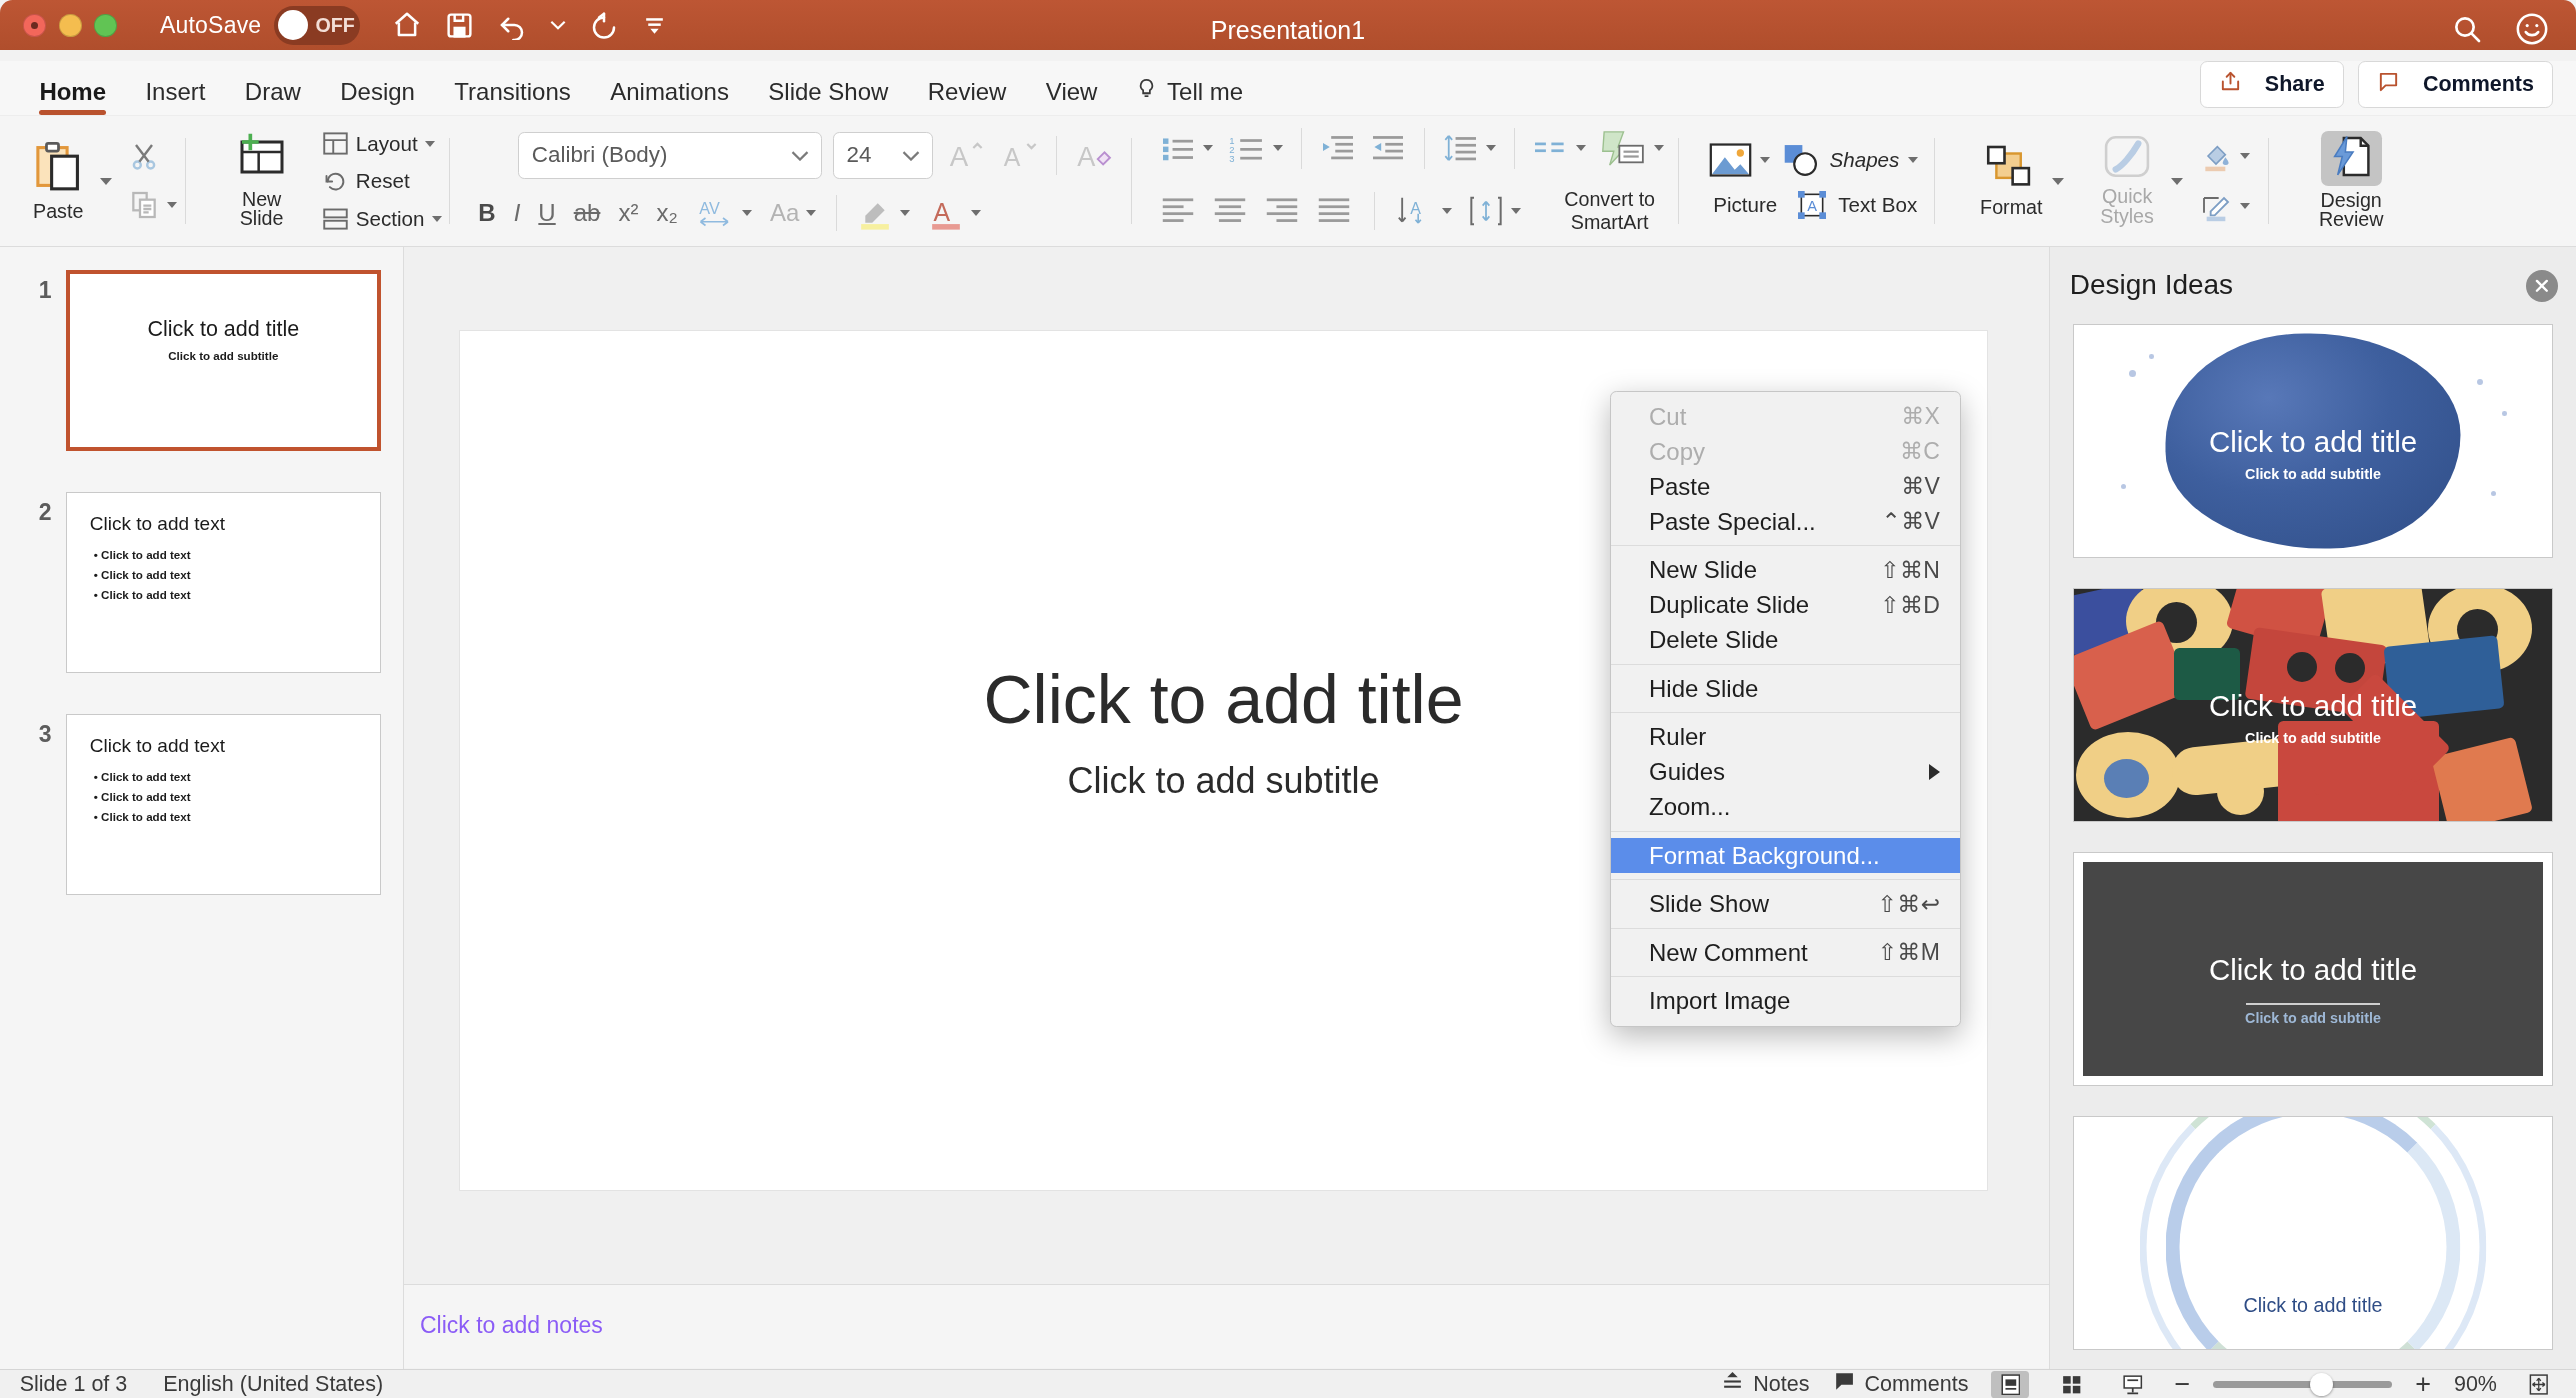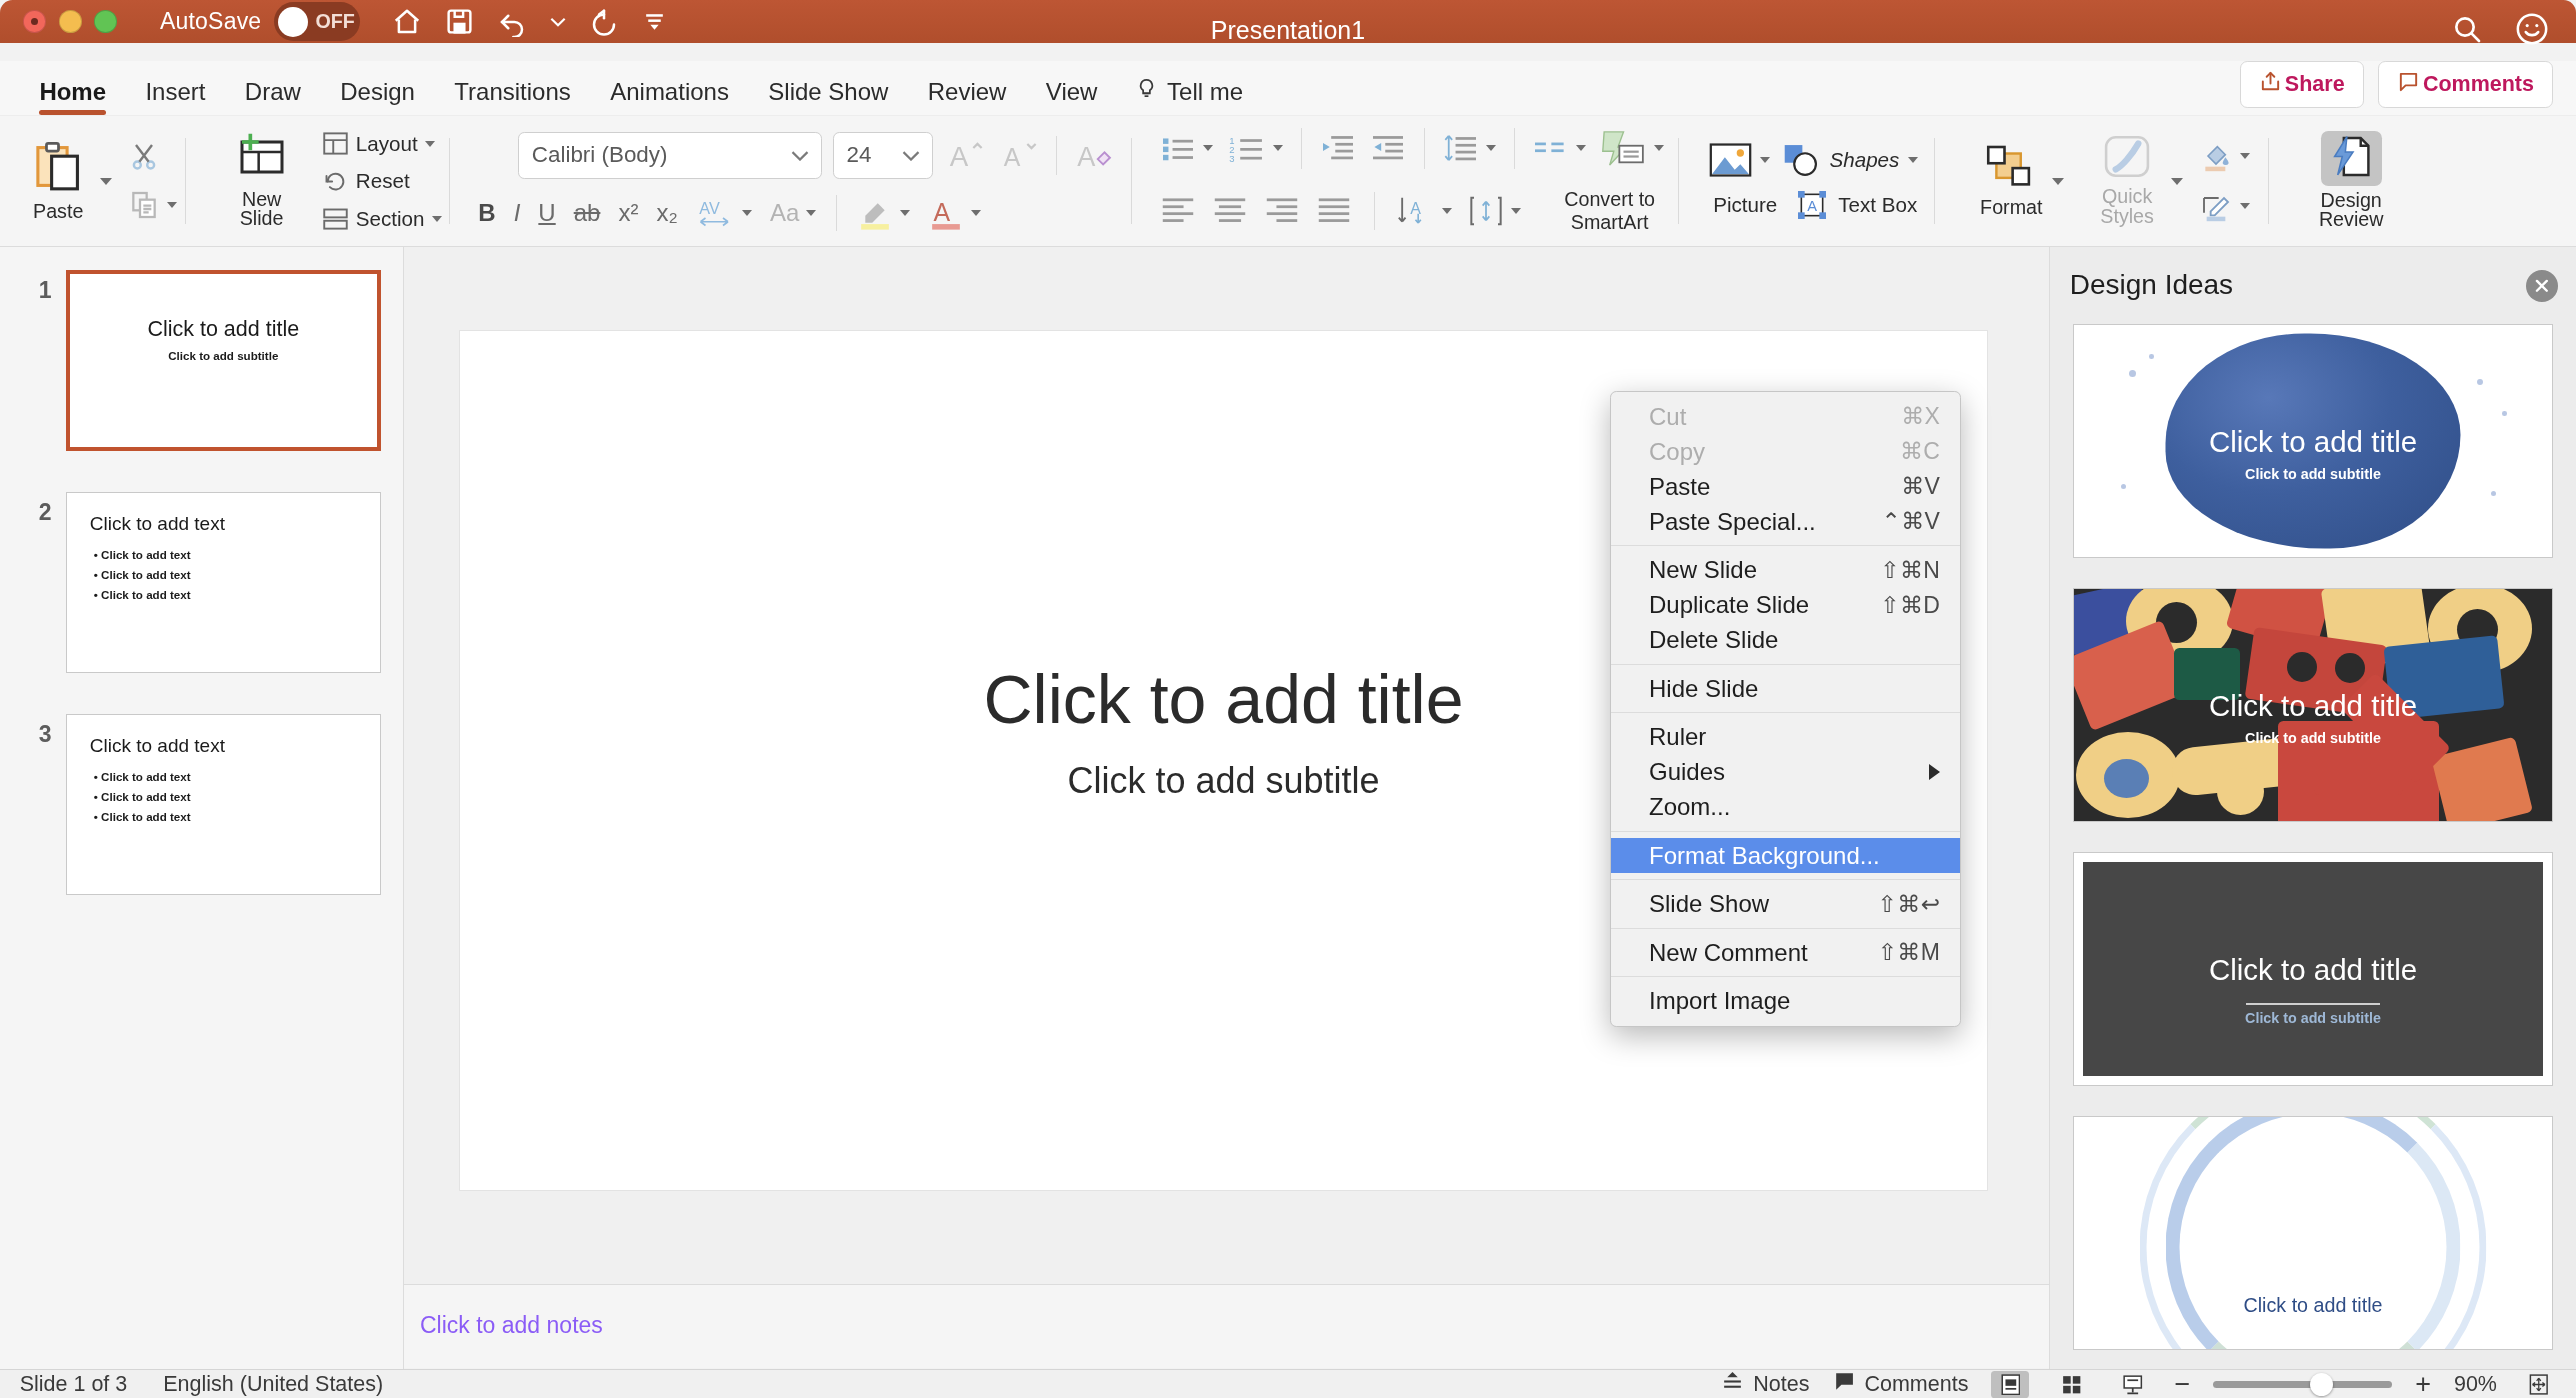--- a/index.html
+++ b/index.html
@@ -7,21 +7,21 @@
     width: 2576px; height: 1399px;
     font-family: "Liberation Sans", sans-serif;
     background: #f2f2f2;
     overflow: hidden;
     -webkit-font-smoothing: antialiased;
   }
   #app { position: relative; width: 2576px; height: 1399px; }
 
   
   .titlebar {
-    position: absolute; left: 0; top: 0; width: 2576px; height: 43px;
+    position: absolute; left: 0; top: 0; width: 2576px; height: 50px;
     background: linear-gradient(180deg,#bd5634 0%, #b04e2c 100%);
     border-top-left-radius: 12.5px; border-top-right-radius: 12.5px;
     display: flex; align-items: center;
   }
   .traffic { display: flex; gap: 12.5px; margin-left: 23px; }
   .tl { width: 23px; height: 23px; border-radius: 50%; }
   .tl-red { background: #f2675b; box-shadow: inset 0 0 0 0.9px rgba(0,0,0,.18); }
   .tl-red:after { content:""; display:block; width:7.2px; height:7.2px; border-radius:50%; background:#6b2a20; margin:8px auto; }
   .tl-yellow { background: #f4bd4f; box-shadow: inset 0 0 0 0.9px rgba(0,0,0,.18); }
   .tl-green { background: #61c454; box-shadow: inset 0 0 0 0.9px rgba(0,0,0,.18); }
@@ -57,23 +57,23 @@
     white-space:nowrap;
   }
   .rtab.active { font-weight:700; color:#1a1a1a; }
   .rtab.active:after {
     content:""; position:absolute; left:19.7px; right:19.7px; bottom:0; height:5.4px;
     background:#b9522e; border-radius:2.7px;
   }
   .tellme { display:flex; align-items:center; gap:9px; padding: 0 18px 9px 18px; font-size:24px; color:#2b2b2b;}
   .ribbon-actions { position:absolute; right:23px; bottom:7.2px; display:flex; gap:14.3px; }
   .pill {
-    display:flex; align-items:center; gap:3px;
+    display:flex; align-items:center; gap:23px;
     border:0.9px solid #d8d8d8; border-radius:7.2px; background:#fff;
-    padding: 8px 18px; font-size:21.5px; color:#be185d; font-weight:700;justify-content:flex-end;
+    padding: 8px 18px; font-size:21.5px; color:#0f172a; font-weight:700;justify-content:flex-end;
   }
 
   
   .ribbon {
     position:absolute; left:0; top:116px; width:2576px; height:131px;
     background:#f5f5f5; border-bottom:0.9px solid #dcdcdc;
     display:flex; align-items:stretch;
   }
   .rgroup { display:flex; align-items:center; height:100%; padding: 0 10.7px; position:relative; }
   .vsep { width:0.9px; background:#dadada; height: 86px; align-self:center; margin: 0 7.2px; }

